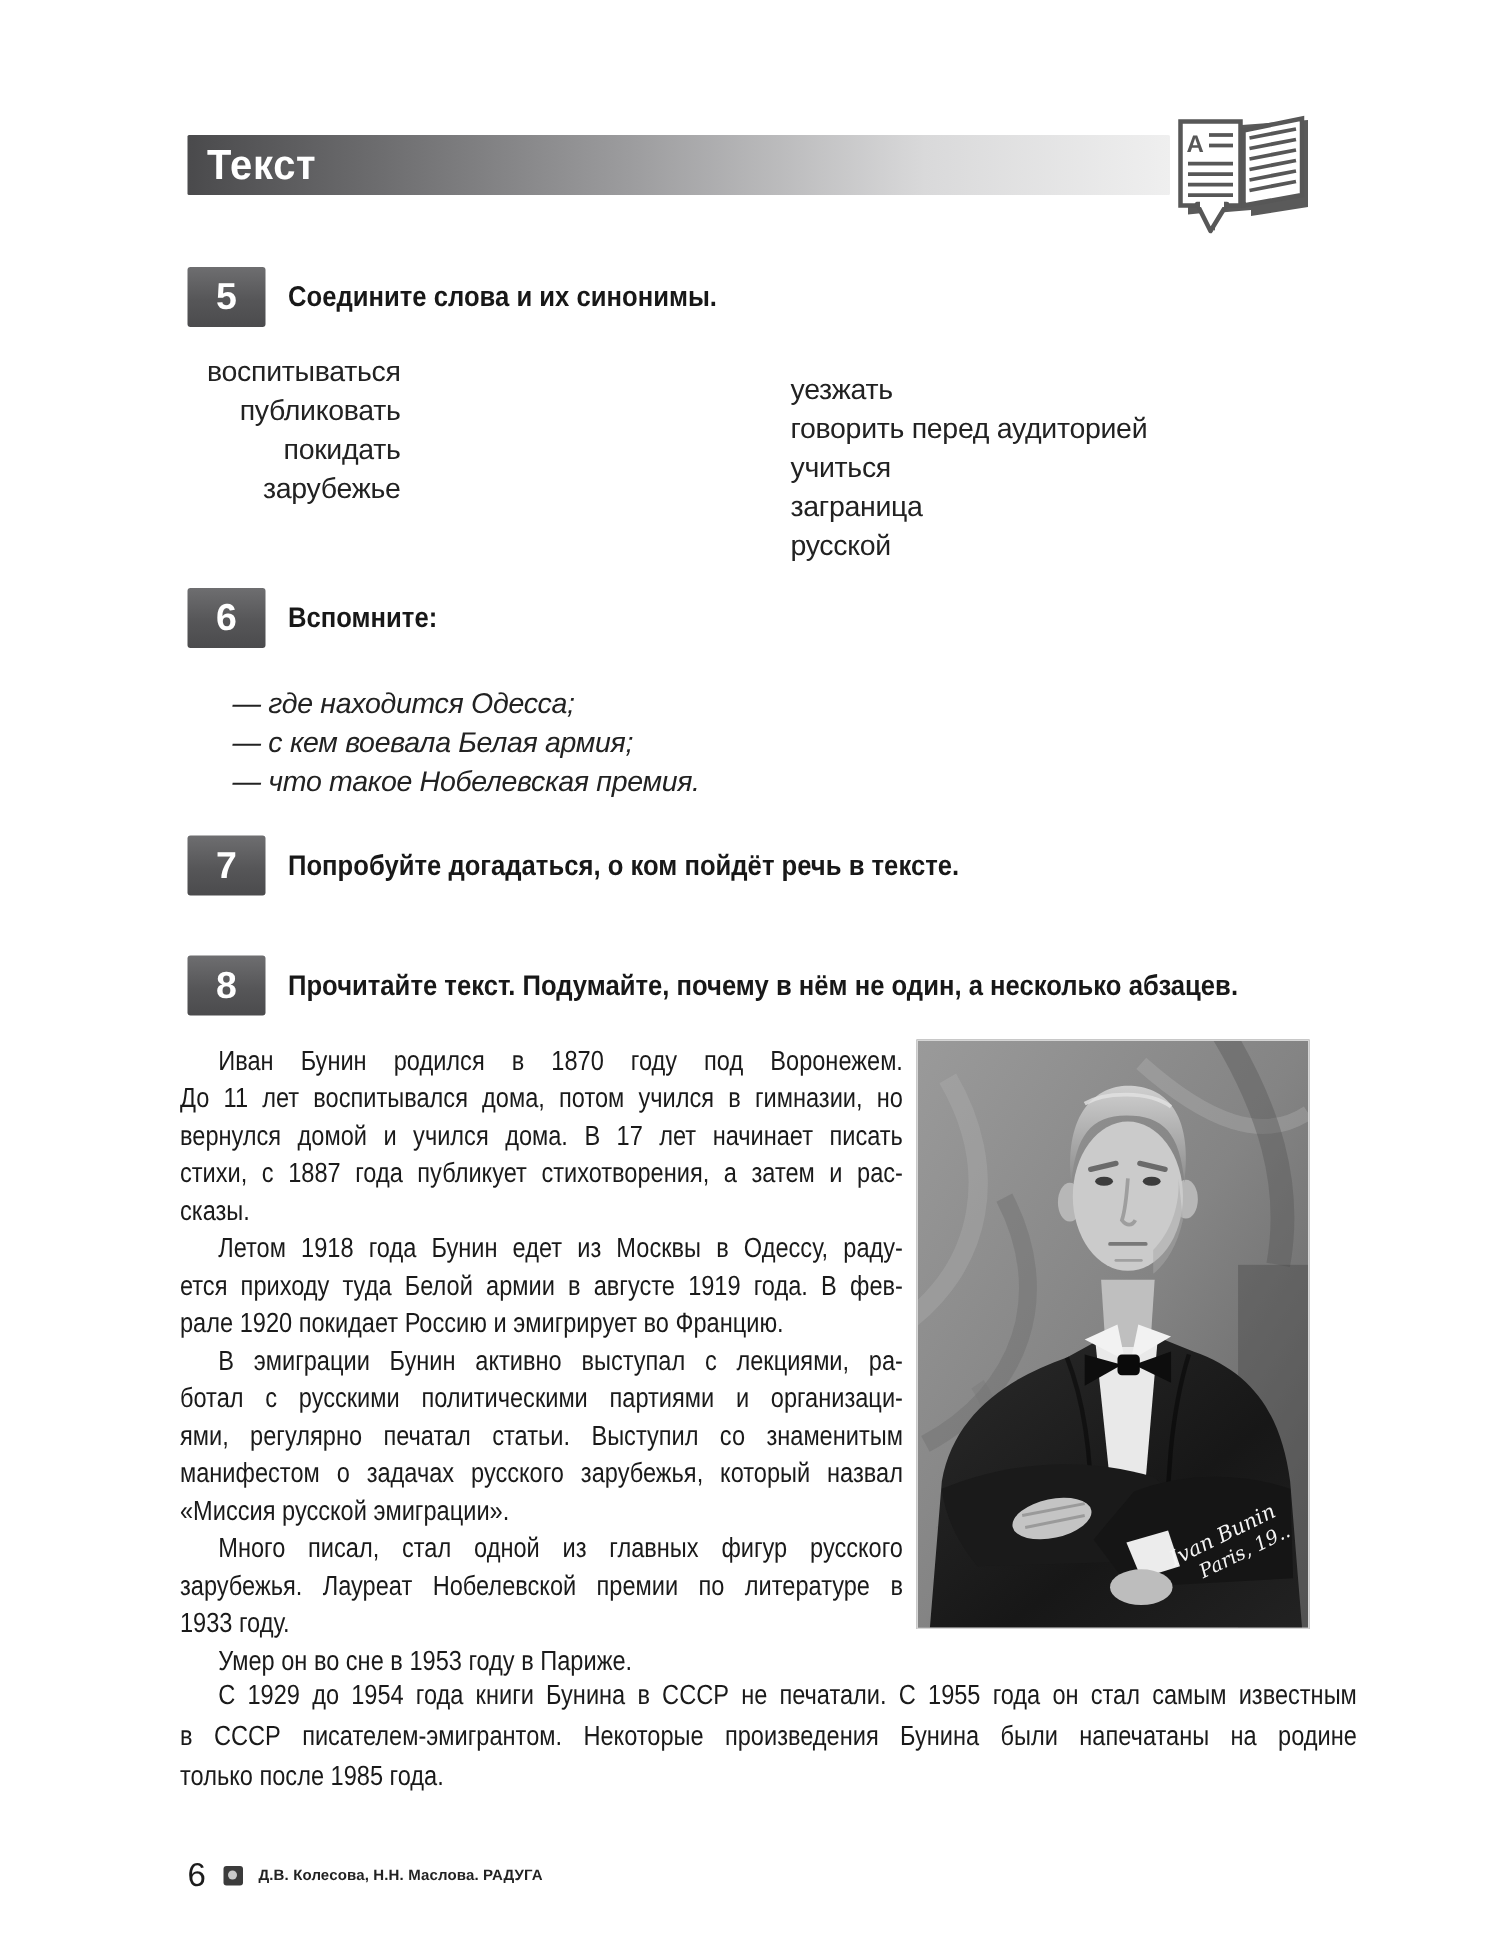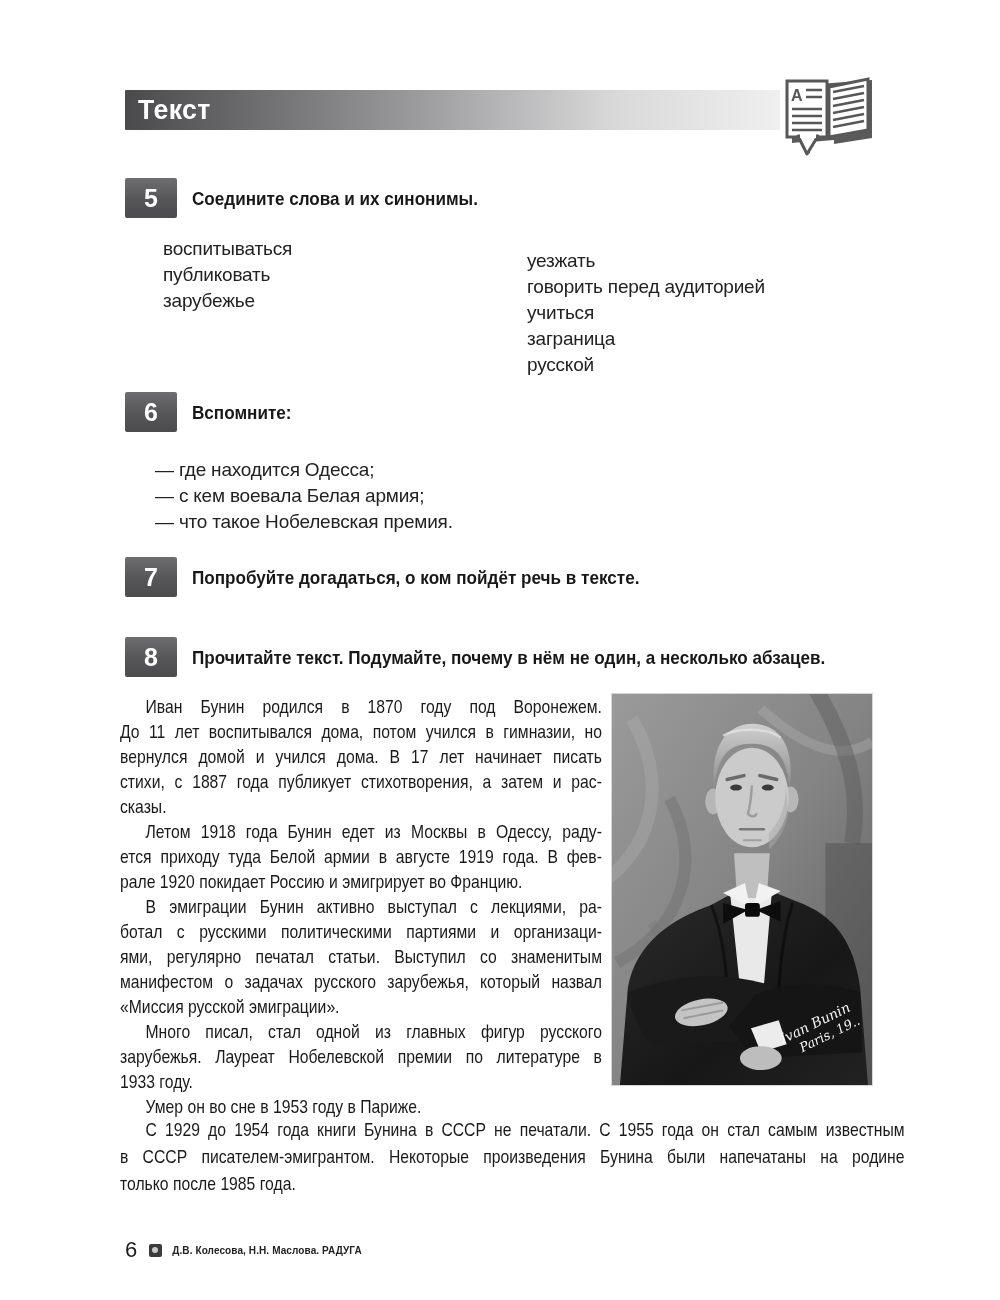--- a/index.html
+++ b/index.html
@@ -17,26 +17,26 @@
   
   .exercise-box{position:absolute;left:125px;width:52px;height:40px;
     background:linear-gradient(180deg,#6e6e70 0%,#565658 55%,#4b4b4d 100%);
     color:#fff;font-size:25px;font-weight:bold;display:flex;align-items:center;justify-content:center;
     border-radius:2px;}
   .exercise-title{position:absolute;left:192px;font-weight:bold;font-size:19px;white-space:nowrap;
     transform:scaleX(.9);transform-origin:left center;color:#181818;}
 
   
   .word-col{position:absolute;top:236px;font-size:19px;line-height:26px;color:#222;letter-spacing:-.2px;}
-  .word-col.left{left:163px;}
+  .word-col.left{left:138px;text-align:right;}
   .word-col.right{left:527px;margin-top:12px;}
   .word-row i{font-style:italic;}
 
   
-  .remember-list{position:absolute;left:155px;top:457px;font-size:19px;line-height:26px;color:#222;letter-spacing:-.2px;}
+  .remember-list{position:absolute;left:155px;top:457px;font-size:19px;line-height:26px;color:#222;letter-spacing:-.2px;font-style:italic;}
 
   
   .article{position:absolute;left:120px;top:694px;width:567px;transform:scaleX(.85);
     transform-origin:left top;font-size:18.5px;line-height:25px;color:#1a1a1a;}
   .article-full{position:absolute;left:120px;top:1116px;width:923px;transform:scaleX(.85);
     transform-origin:left top;font-size:18.5px;line-height:27px;color:#1a1a1a;}
   .tline{white-space:nowrap;}
   .tline.just{white-space:normal;text-align:justify;text-align-last:justify;}
   .tline.first{text-indent:30px;}
 
@@ -91,20 +91,21 @@
       <path d="M 16 60 L 36 60 L 25 78 Z" fill="#ffffff" stroke="#575757" stroke-width="3" stroke-linejoin="round"></path>
       <line x1="18" y1="60" x2="34" y2="60" stroke="#ffffff" stroke-width="4"></line>
     </svg>
   </div>
 
   <div class="exercise-box" style="top:178px;">5</div>
   <div class="exercise-title" style="top:188px;">Соедините слова и их синонимы.</div>
   <div class="word-col left">
       <div class="word-row">воспитываться</div>
       <div class="word-row">публиковать</div>
+      <div class="word-row">покидать</div>
       <div class="word-row">зарубежье</div>
     </div>
   <div class="word-col right">
       <div class="word-row">уезжать</div>
       <div class="word-row">говорить перед аудиторией</div>
       <div class="word-row">учиться</div>
       <div class="word-row">заграница</div>
       <div class="word-row">русской</div>
     </div>
 

